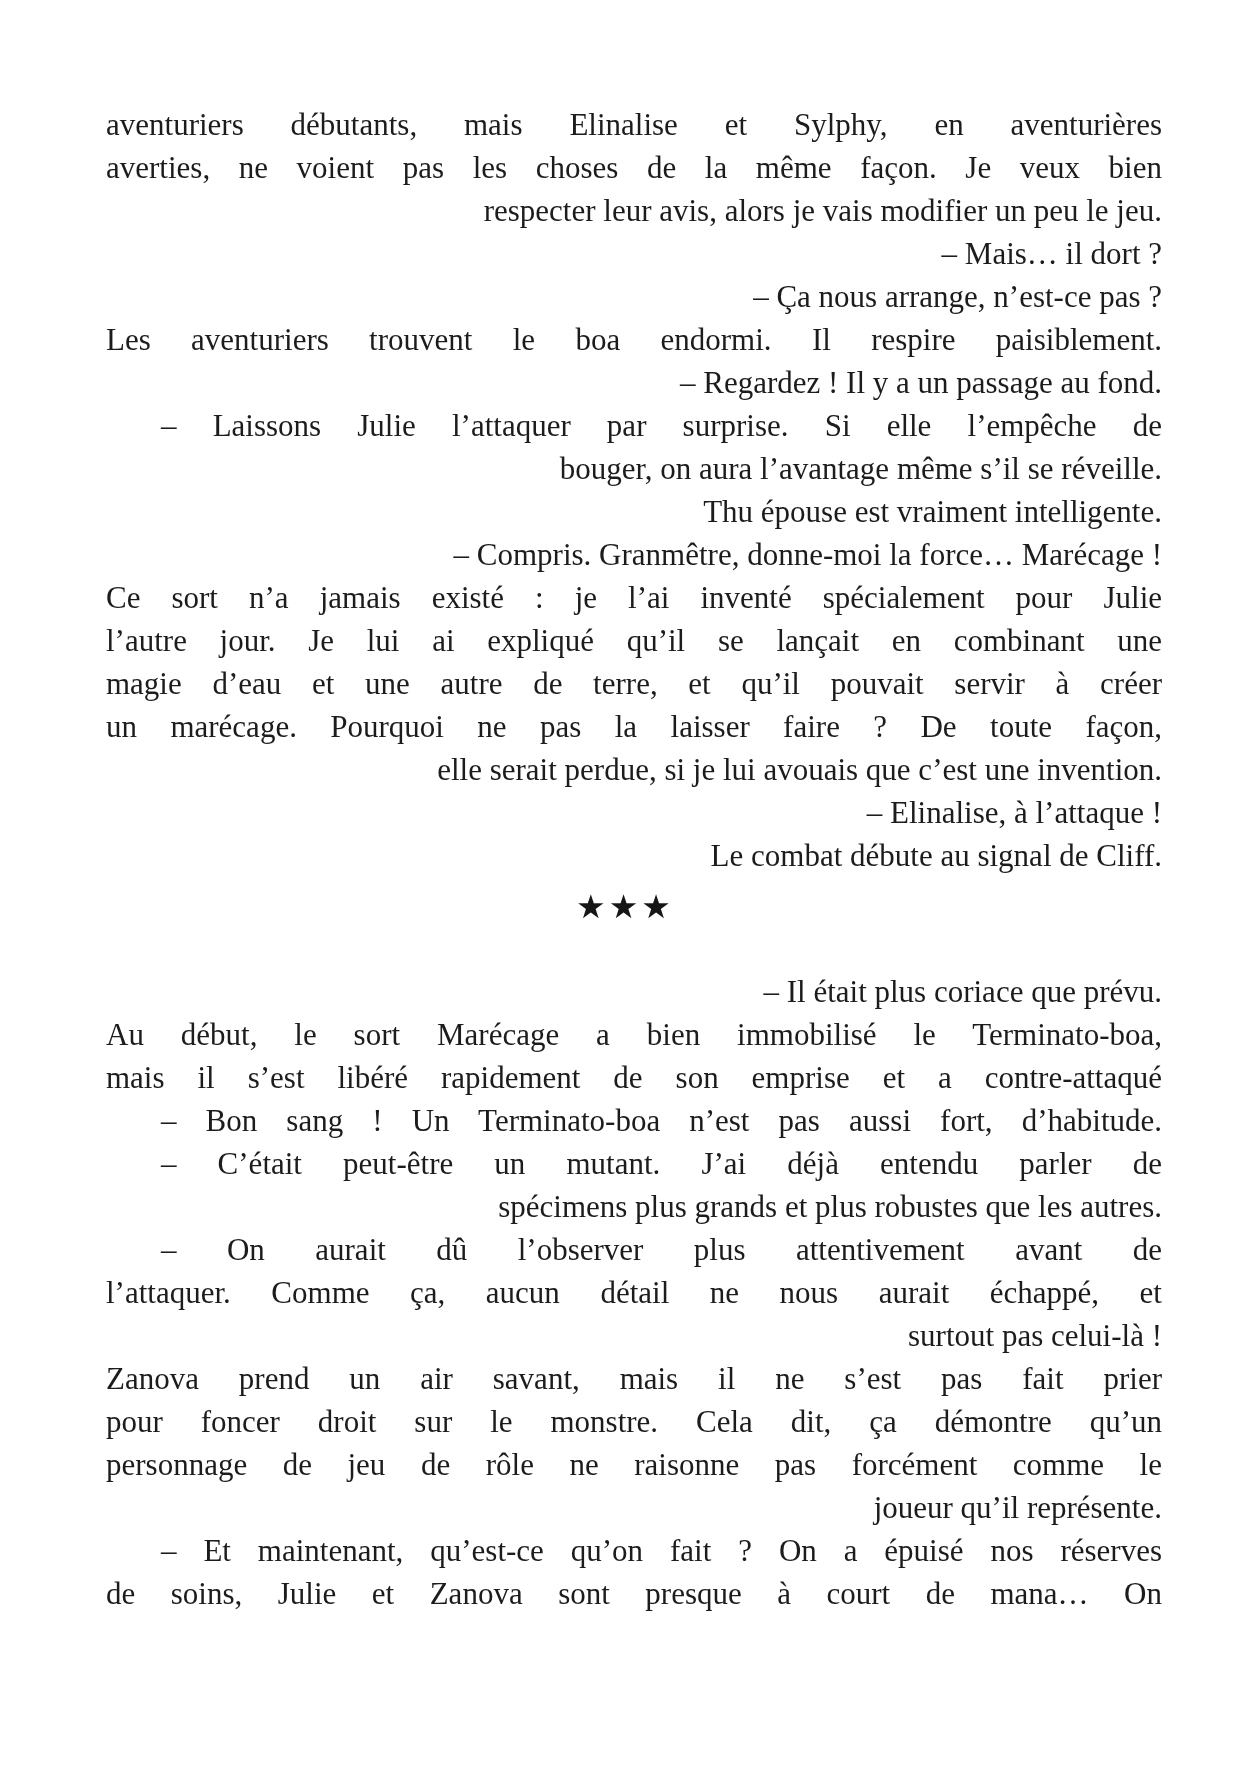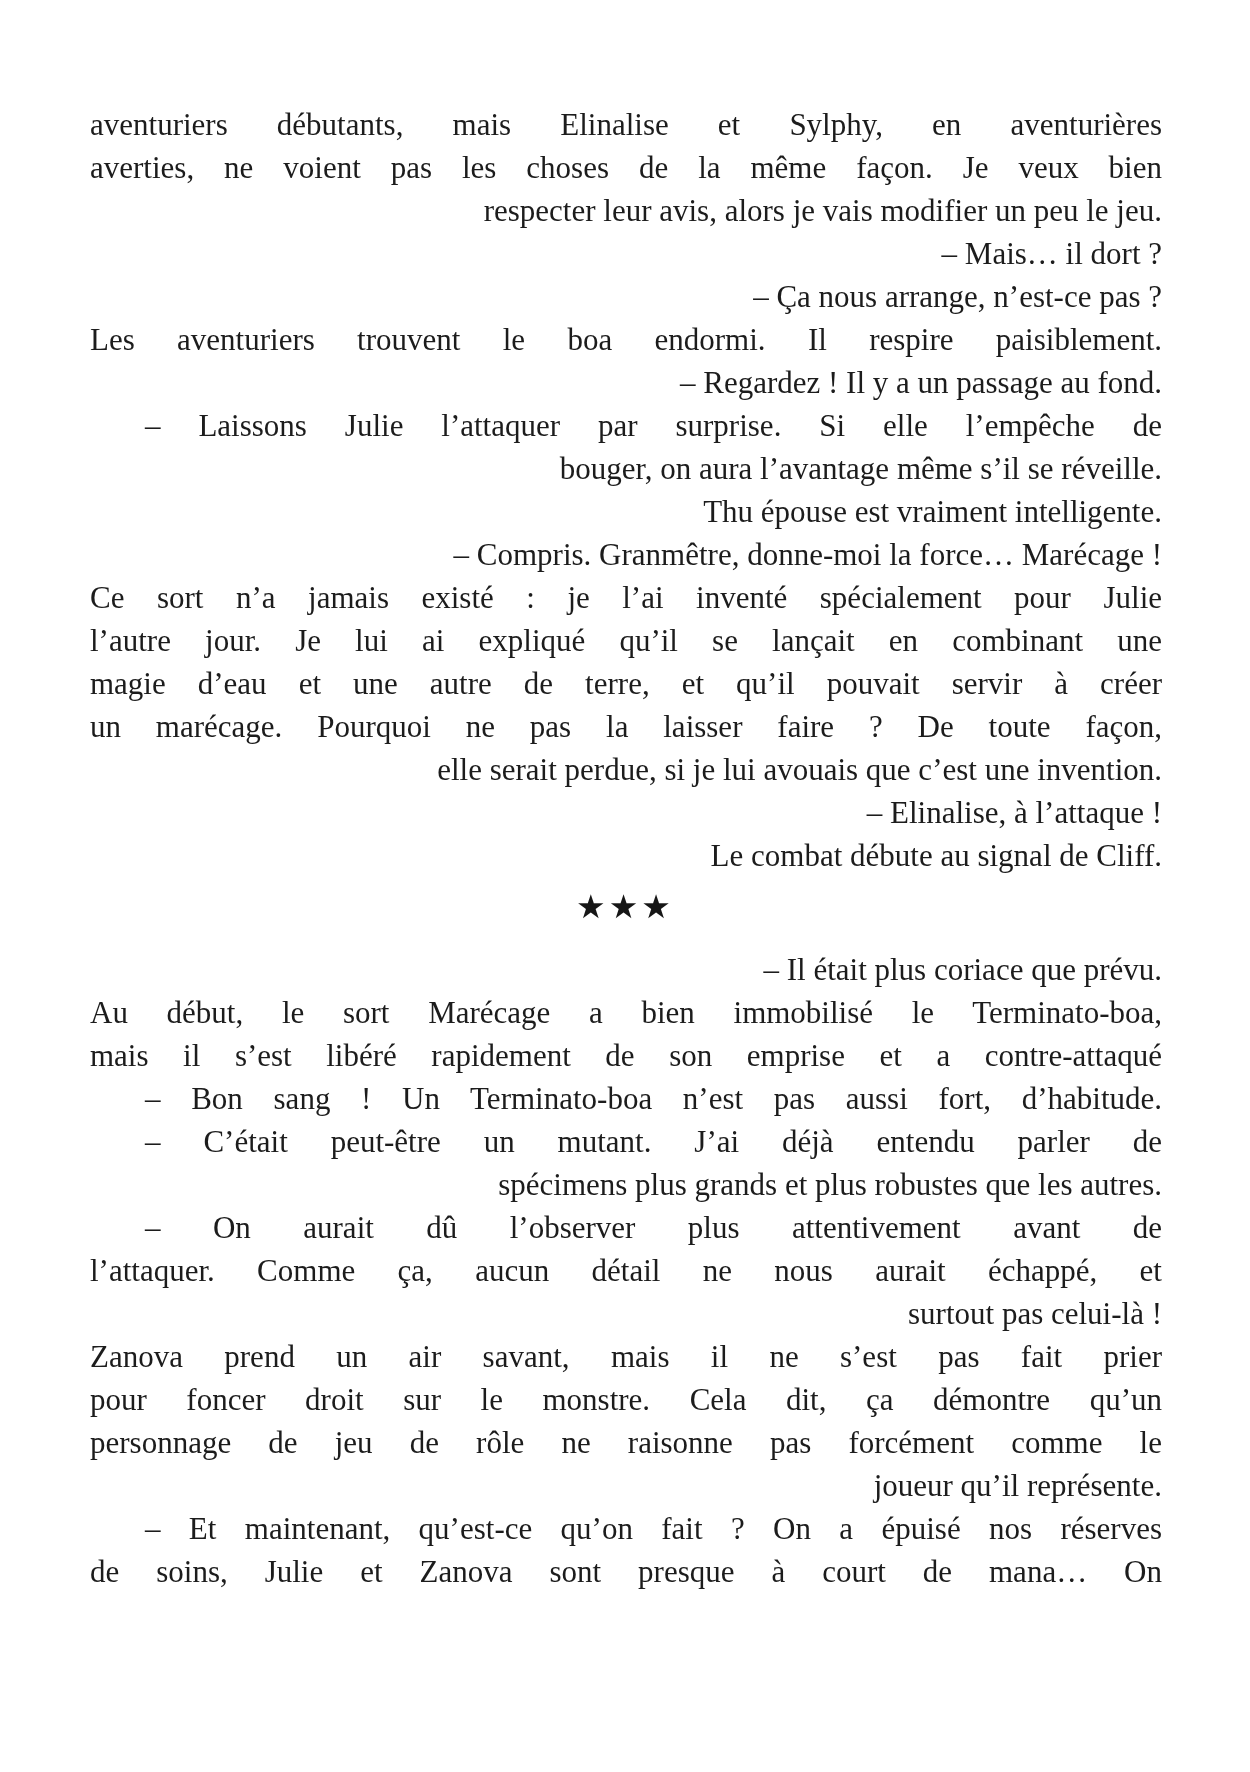--- a/index.html
+++ b/index.html
@@ -15,34 +15,35 @@
     color: #1c1c1c;
     font-family: "Liberation Serif", "DejaVu Serif", serif;
     overflow: hidden;
   }
   .text-section {
     position: absolute;
     left: 90px;
     width: 1072px;
   }
   #section-before { top: 103px; }
-  #section-after  { top: 948px; }
+  #section-after  { top: 970px; }
   .para { margin: 0; padding: 0; }
   .line {
     font-size: 31px;
     line-height: 43px;
     height: 43px;
     text-align: right;
     white-space: normal;
   }
   
   .just {
     text-align: justify;
     text-align-last: justify;
     text-justify: inter-word;
+    margin-left: 16px;
   }
   
   .ind { text-indent: 55px; }
   .scene-break {
     position: absolute;
     top: 884px;
     left: 0;
     width: 100%;
     height: 46px;
     line-height: 46px;

